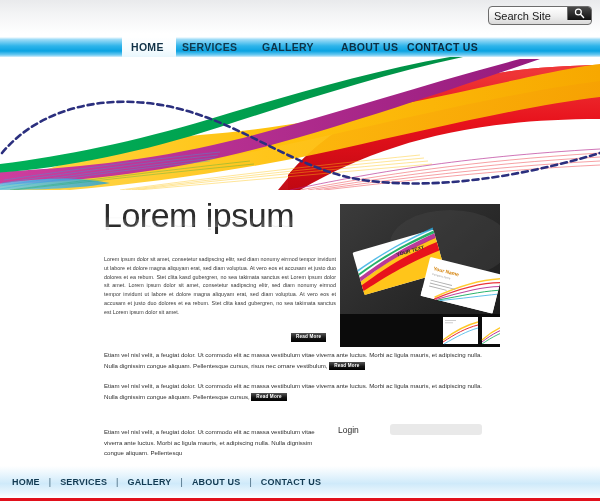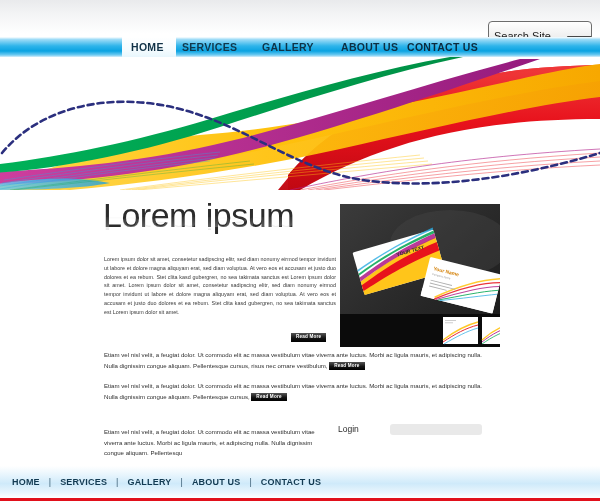--- a/index.html
+++ b/index.html
@@ -11,25 +11,25 @@
     overflow: hidden;
   }
   #page { position: relative; width: 600px; height: 503px; background: #fff; }
 
   
   .topstrip {
     position: absolute; left: 0; top: 0; width: 600px; height: 34px;
     background: linear-gradient(to bottom, #e9eaec 0%, #f3f4f5 40%, #ffffff 100%);
   }
   .search-wrap {
-    position: absolute; right: 8px; top: 21px;
-    display: flex; align-items: flex-end;
+    position: absolute; right: 8px; top: 6px;
+    display: flex; align-items: flex-start;
     border: 1px solid #6d6d6d; border-radius: 4px;
     background: linear-gradient(to bottom,#ffffff 0%, #f0f0f0 50%, #d9d9d9 100%);
-    height: 29px; overflow: hidden;
+    height: 19px; overflow: hidden;
   }
   .search-input {
     border: 0; outline: 0; background: transparent;
     font-family: "Liberation Sans", sans-serif; font-size: 11px; color: #1a1a1a;
     width: 78px; padding: 0 5px; height: 100%;
   }
   .search-btn {
     width: 24px; background: linear-gradient(to bottom,#4a4a4a,#111);
     display: flex; align-items: center; justify-content: center;
     border-left: 1px solid #6d6d6d; cursor: pointer;
@@ -111,21 +111,21 @@
   }
   .para.p1 { top: 350px; }
   .para.p2 { top: 381px; }
 
   .bottomtext {
     position: absolute; left: 104px; top: 427px; width: 224px;
     font-size: 6.1px; line-height: 1.75; color: #2f2f2f;
   }
 
   .loginbox { position: absolute; left: 338px; top: 424px; width: 160px; }
-  .loginrow { display: flex; margin-bottom: 7px; }
+  .loginrow { display: flex; align-items: center; margin-bottom: 7px; }
   .loginlabel { font-size: 8.5px; color: #2b2b2b; width: 52px; }
   .logininput {
     width: 92px; height: 11px; background: #e9e9e9;
     border: 0; border-radius: 3px; outline: 0;
     font-family: "Liberation Sans", sans-serif; font-size: 8px; padding: 0 4px;
     color: #2b2b2b;
   }
 
   
   .footer {

